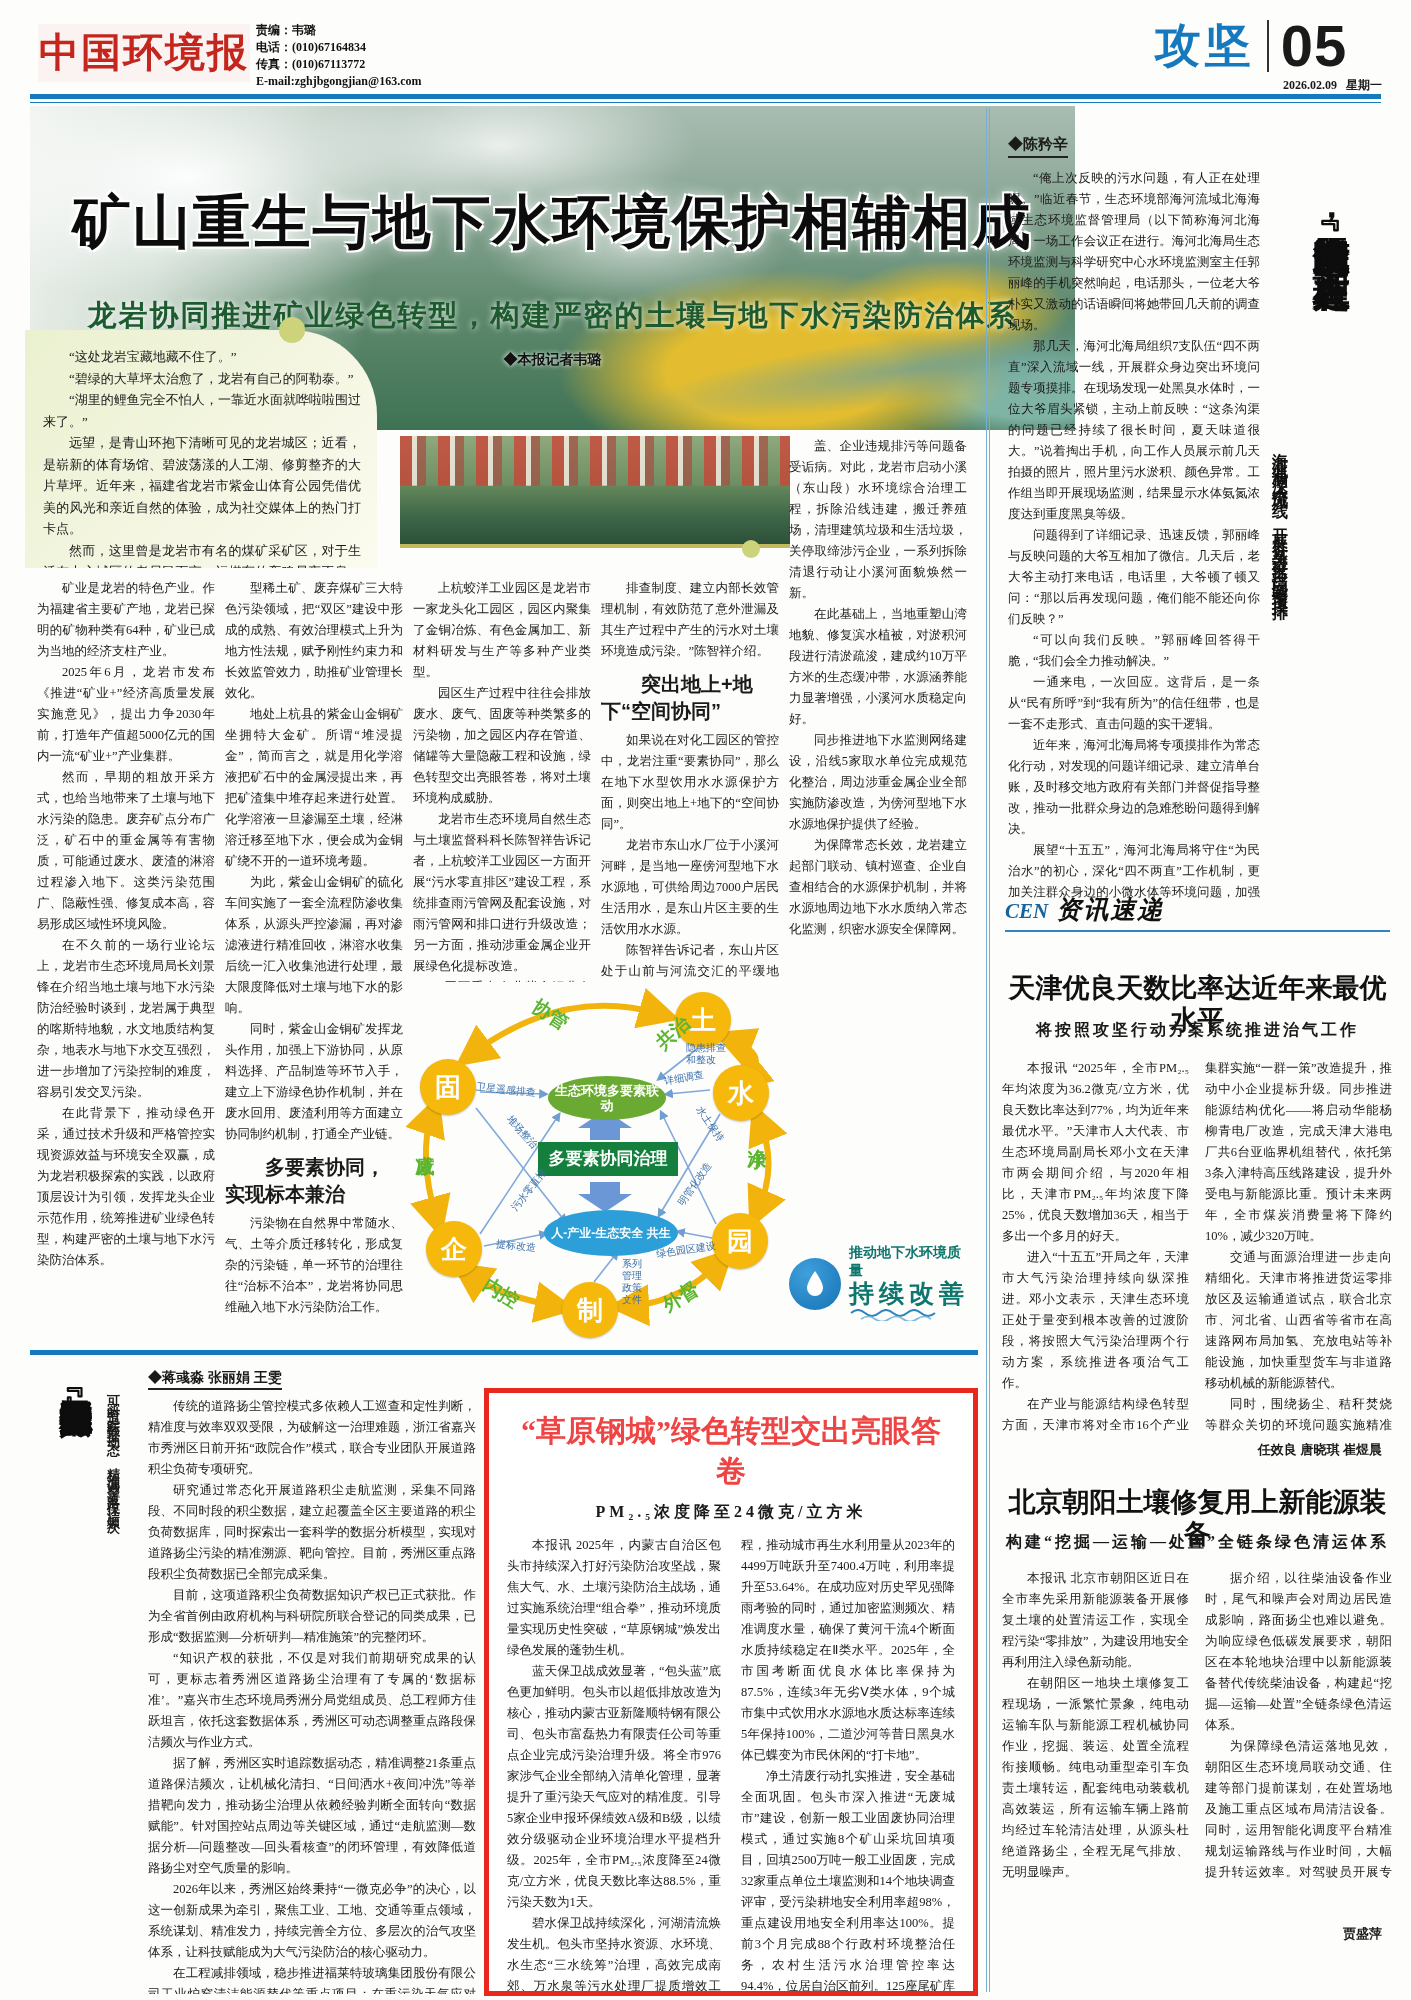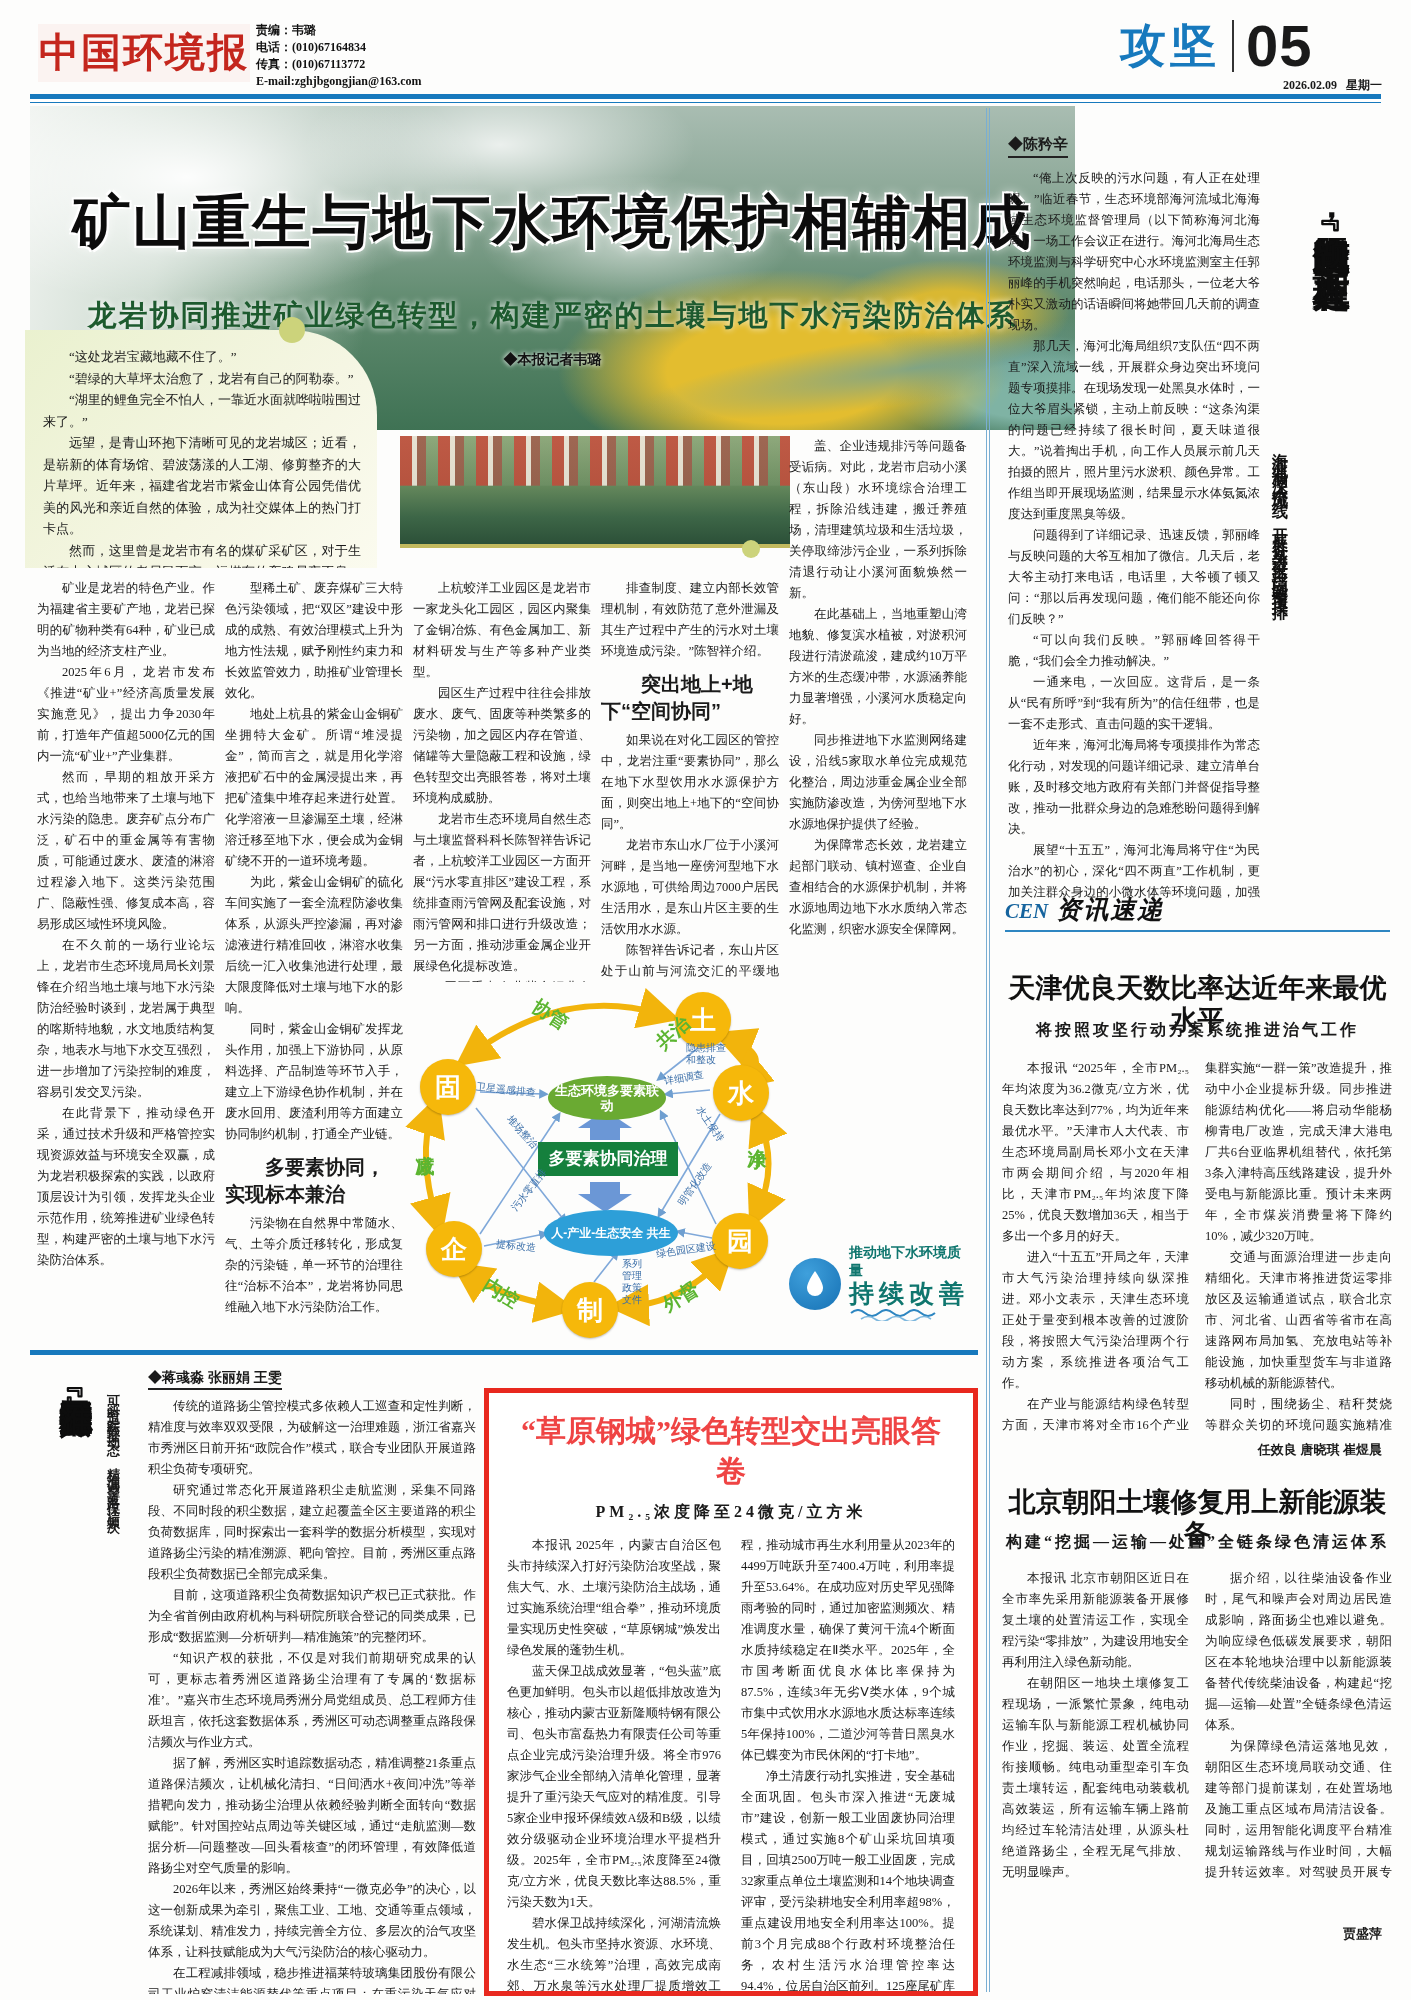--- a/index.html
+++ b/index.html
@@ -3,21 +3,21 @@
 <meta charset="utf-8">
 <style>
   html,body{margin:0;padding:0;background:#e8e8e8;}
   #page{position:relative;width:1411px;height:2000px;background:#fdfdfc;margin:0 auto;overflow:hidden;
         font-family:"Liberation Serif",serif;color:#1a1a1a;}
   [data-name]{box-sizing:border-box;}
   
   .logo{position:absolute;left:38px;top:24px;width:212px;height:58px;font:900 40px/58px "Liberation Serif",serif;
         color:#c4261d;letter-spacing:2px;background:#fbf3f1;text-align:center;}
   .contact{position:absolute;left:256px;top:22px;font:700 12px/17px "Liberation Serif",serif;color:#111;}
-  .secblock{position:absolute;left:1120px;top:14px;width:262px;height:64px;display:flex;align-items:center;justify-content:flex-start;gap:12px;}
+  .secblock{position:absolute;left:1120px;top:14px;width:262px;height:64px;display:flex;align-items:center;justify-content:center;gap:12px;}
   .secname{font:900 46px/58px "Liberation Serif",serif;color:#1779bd;letter-spacing:4px;}
   .secbar{width:2px;height:52px;background:#333;}
   .pageno{font:900 58px/58px "Liberation Sans",sans-serif;color:#1a1a1a;letter-spacing:1px;}
   .dateline{position:absolute;left:1120px;top:78px;width:262px;text-align:right;font:700 12px/14px "Liberation Serif",serif;}
   .rule2{position:absolute;left:30px;top:94px;width:1351px;height:9px;
          background:linear-gradient(#1779bd 0 5px,#fff 5px 8px,#1779bd 8px 9px);}
   
   .banner{position:absolute;left:30px;top:106px;width:1045px;height:324px;overflow:hidden;
     background:
       radial-gradient(ellipse 420px 180px at 15% 22%,rgba(255,255,255,.95),rgba(255,255,255,0) 70%),

